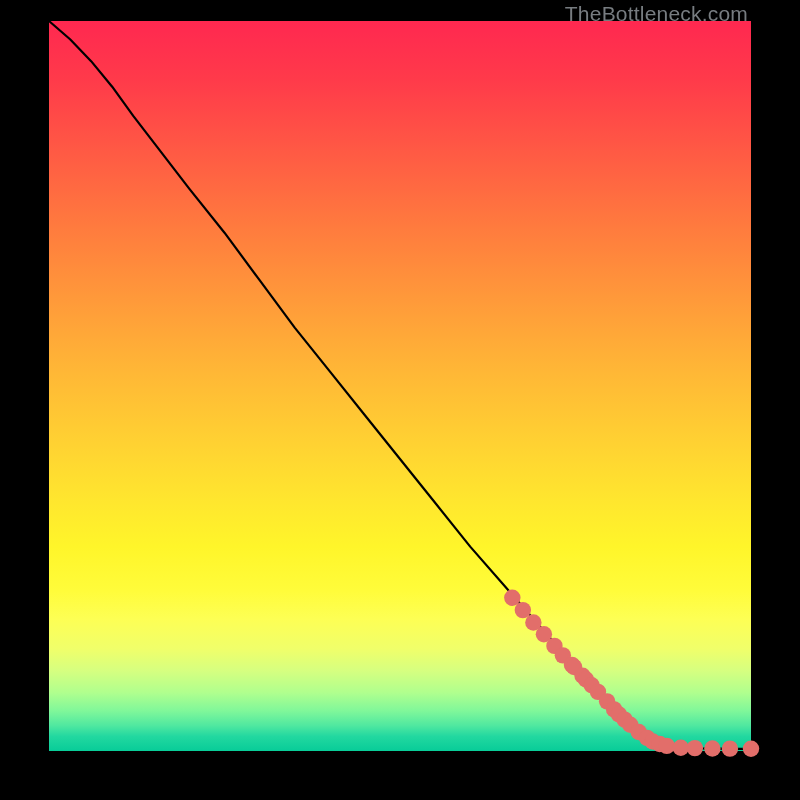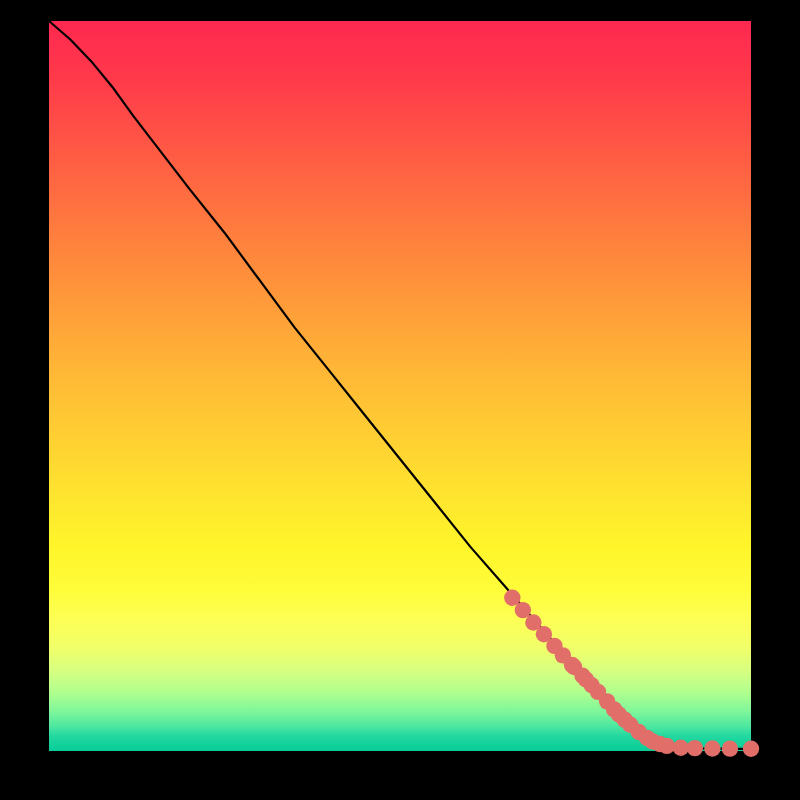--- a/index.html
+++ b/index.html
@@ -99,13 +99,14 @@
         <circle cx="610.74" cy="723.07" r="8.2" fill="#e26e6a"></circle>
         <circle cx="617.76" cy="724.89" r="8.2" fill="#e26e6a"></circle>
         <circle cx="631.80" cy="726.72" r="8.2" fill="#e26e6a"></circle>
         <circle cx="645.84" cy="727.08" r="8.2" fill="#e26e6a"></circle>
         <circle cx="663.39" cy="727.45" r="8.2" fill="#e26e6a"></circle>
         <circle cx="680.94" cy="727.66" r="8.2" fill="#e26e6a"></circle>
         <circle cx="702.00" cy="727.81" r="8.2" fill="#e26e6a"></circle>
       </g>
   </svg>
 
+  <div class="watermark">TheBottleneck.com</div>
 </div>
 
 </body></html>

